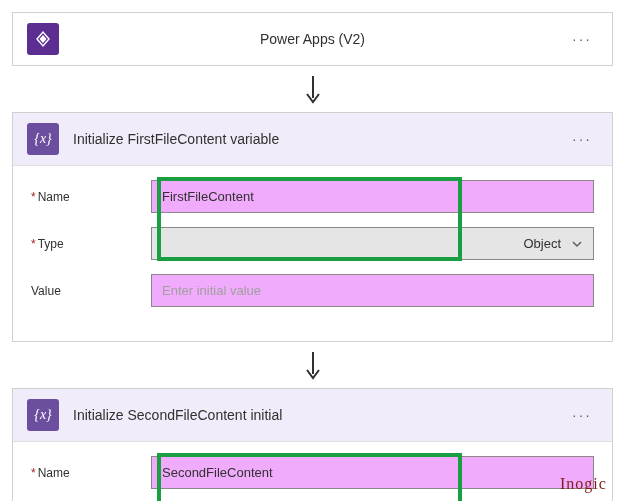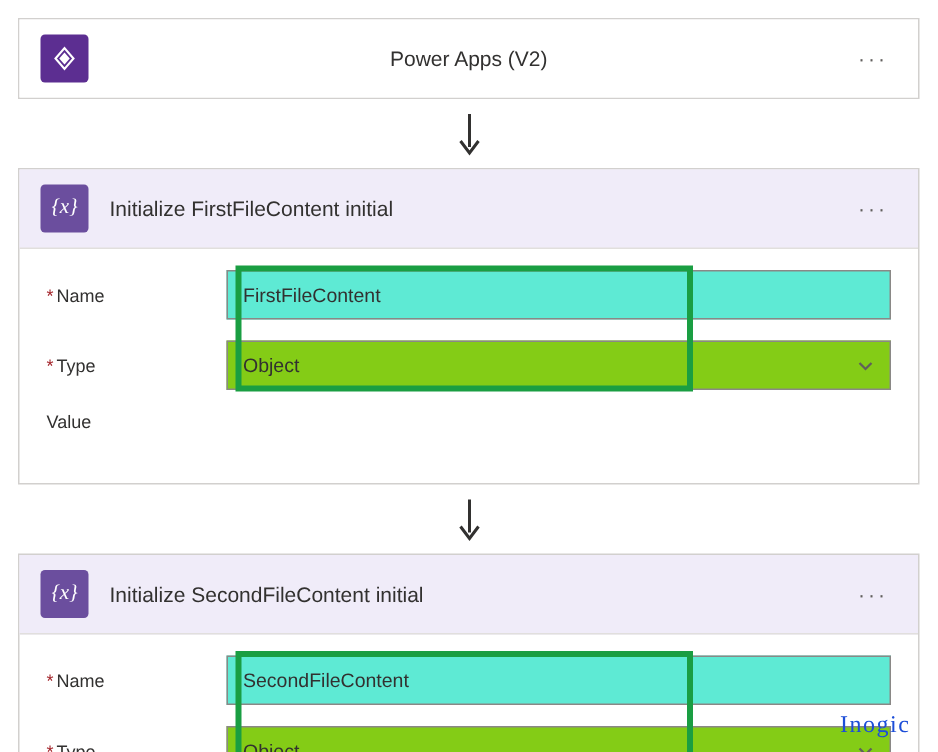--- a/index.html
+++ b/index.html
@@ -80,42 +80,43 @@
     color: #323130;
   }
   .req::before {
     content: "*";
     color: #a4262c;
     margin-right: 2px;
   }
   .form-input-wrap {
     flex: 1;
     border: 1px solid #8a8886;
-    background: #5eead4;
+    background: #f0abfc;
   }
   .form-input {
     width: 100%;
     border: none;
     padding: 8px 10px;
     font-size: 13px;
     color: #323130;
     font-family: inherit;
     outline: none;
     background: transparent;
   }
   .form-input::placeholder {
     color: #a19f9d;
   }
   .select-wrap {
     flex: 1;
     border: 1px solid #8a8886;
     display: flex;
     align-items: center;
     padding-right: 10px;
-    background: #84cc16;
+    background: #e5e5e5;
+    text-align: right;
   }
   .select-value {
     flex: 1;
     padding: 8px 10px;
     font-size: 13px;
     color: #323130;
   }
   .chevron {
     color: #605e5c;
   }
@@ -128,21 +129,21 @@
     position: absolute;
     border: 4px solid #1a9e42;
     pointer-events: none;
     z-index: 10;
   }
   .rel { position: relative; }
   #wm {
     position: fixed;
     left: 560px;
     top: 475px;
-    color: #1d4ed8;
+    color: #7f1d1d;
     font-size: 16px;
     font-family: cursive;
     letter-spacing: 1px;
     pointer-events: none;
   }
 </style>
 </head>
 <body>
 
 <div class="card">
@@ -163,21 +164,21 @@
     <line x1="11" y1="2" x2="11" y2="24" stroke="#323130" stroke-width="2"></line>
     <path d="M5 20 L11 28 L17 20" fill="none" stroke="#323130" stroke-width="2"></path>
   </svg>
 </div>
 
 <div class="card rel">
   <div class="card-header action-header">
     <div class="icon-box icon-var">
       <span>{x}</span>
     </div>
-    <div class="card-title">Initialize FirstFileContent initial</div>
+    <div class="card-title">Initialize FirstFileContent variable</div>
     <div class="more">···</div>
   </div>
   <div class="card-body">
 
     <div class="form-row">
       <div class="form-label req">Name</div>
       <div class="form-input-wrap">
         <input class="form-input" value="FirstFileContent" style="">
       </div>
     </div>
@@ -187,20 +188,23 @@
       <div class="select-wrap">
         <div class="select-value">Object</div>
         <svg class="chevron" width="12" height="12" viewBox="0 0 12 12">
           <path d="M2 4 L6 8 L10 4" fill="none" stroke="#605e5c" stroke-width="1.5"></path>
         </svg>
       </div>
     </div>
 
     <div class="form-row">
       <div class="form-label">Value</div>
+      <div class="form-input-wrap">
+        <input class="form-input" placeholder="Enter initial value" style="">
+      </div>
     </div>
 
   </div>
 
   <div class="highlight" style="top:64px;left:144px;width:305px;height:84px;"></div>
 </div>
 
 <div class="arrow-down">
   <svg width="22" height="30" viewBox="0 0 22 30">
     <line x1="11" y1="2" x2="11" y2="24" stroke="#323130" stroke-width="2"></line>

